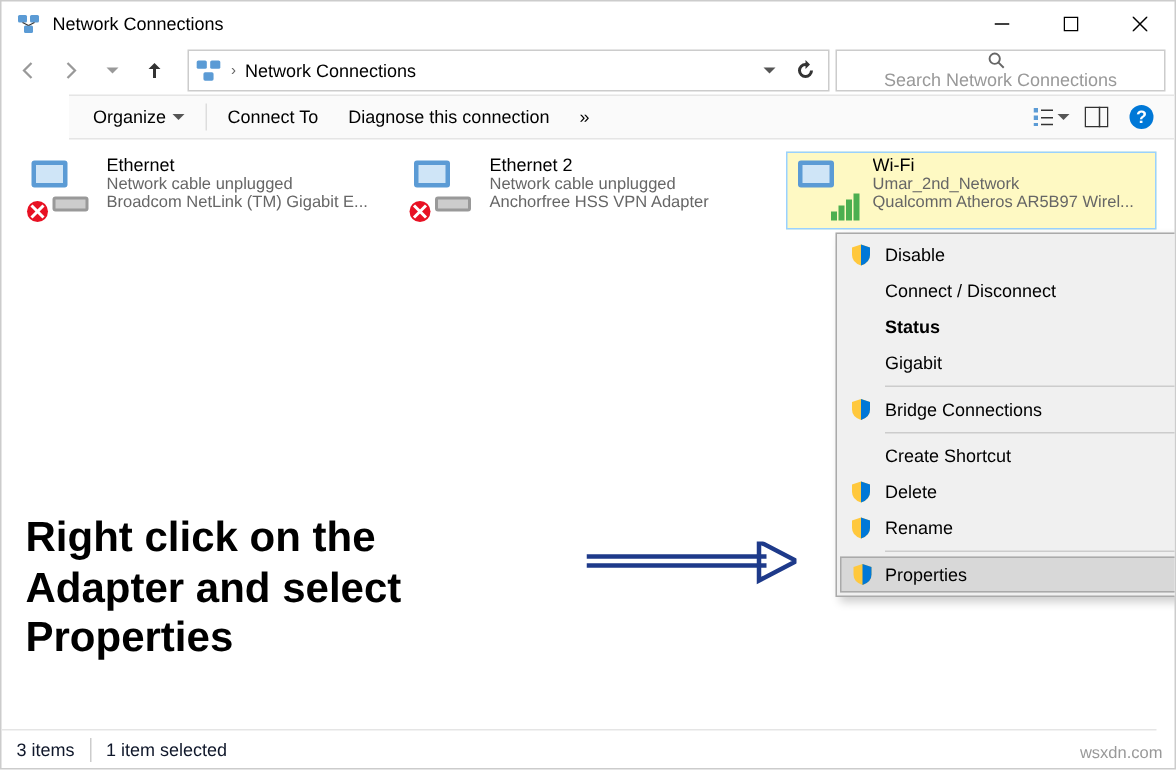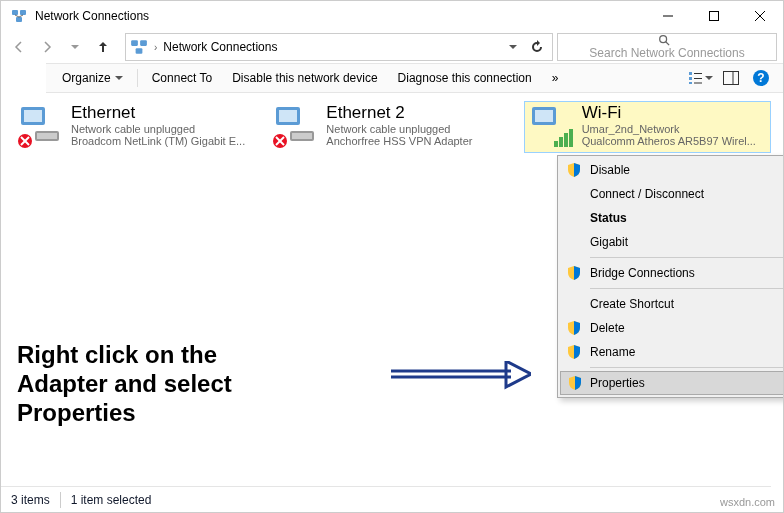--- a/index.html
+++ b/index.html
@@ -27,32 +27,32 @@
     .toolbar .tb-item { padding: 4px 8px; display: flex; align-items: center; gap: 4px; }
     .toolbar .sep { width: 1px; height: 18px; background: #ddd; margin: 0 2px; }
     .toolbar .right { margin-left: auto; display: flex; align-items: center; gap: 2px; }
     .tb-icon-btn { width: 28px; height: 22px; display: flex; align-items: center; justify-content: center; }
     
     .content { position: relative; padding: 8px 12px; display: flex; gap: 8px; align-items: flex-start; }
     .adapter { display: flex; width: 248px; padding: 2px; gap: 8px; }
     .adapter.selected { background: #fef9c3; border: 1px solid #99d1ff; padding: 1px; }
     .adapter-icon { width: 48px; height: 48px; flex-shrink: 0; position: relative; }
     .adapter-info { flex: 1; overflow: hidden; }
-    .adapter-info .name { font-size: 17px; white-space: nowrap; overflow: hidden; text-overflow: ellipsis; }
+    .adapter-info .name { font-size: 12px; white-space: nowrap; overflow: hidden; text-overflow: ellipsis; }
     .adapter-info .status { font-size: 11px; color: #666; white-space: nowrap; overflow: hidden; text-overflow: ellipsis; }
     .adapter-info .device { font-size: 11px; color: #666; white-space: nowrap; overflow: hidden; text-overflow: ellipsis; }
     
     .context-menu { position: absolute; top: 154px; left: 556px; width: 232px; background: #f0f0f0; border: 1px solid #aaa; box-shadow: 3px 3px 6px rgba(0,0,0,0.2); padding: 2px; }
     .menu-item { display: flex; align-items: center; height: 24px; padding: 0 8px 0 30px; position: relative; font-size: 12px; }
     .menu-item.hovered { background: #d8d8d8; border: 1px solid #aaa; padding: 0 7px 0 29px; }
     .menu-item.bold { font-weight: bold; }
     .menu-sep { height: 1px; background: #ccc; margin: 3px 2px 3px 30px; }
     .menu-shield { position: absolute; left: 6px; width: 16px; height: 16px; }
     
-    .annotation { position: absolute; left: 16px; top: 340px; font-family: "Century Gothic", "Arial Rounded MT Bold", sans-serif; font-size: 24px; font-weight: bold; color: #000; line-height: 1.2; }
+    .annotation { position: absolute; left: 16px; top: 340px; font-family: "Century Gothic", "Arial Rounded MT Bold", sans-serif; font-size: 28px; font-weight: bold; color: #000; line-height: 1.2; }
     .arrow { position: absolute; top: 360px; left: 390px; }
     
     .statusbar { position: absolute; bottom: 0; left: 0; right: 12px; height: 26px; border-top: 1px solid #e5e5e5; display: flex; align-items: center; padding: 0 10px; font-size: 12px; color: #0f172a; }
     .statusbar .sep { width: 1px; height: 16px; background: #ccc; margin: 0 10px; }
     .watermark { position: absolute; bottom: 4px; right: 8px; font-size: 11px; color: #999; }
     
     .tri-down { border-left: 4px solid transparent; border-right: 4px solid transparent; border-top: 4px solid #555; display: inline-block; }
   </style>
 </head>
 <body>
@@ -136,23 +136,20 @@
 <div class="toolbar">
   <div class="tb-item">
       <span>Organize</span> 
       <span class="tri-down"></span>
     </div>
   <div class="sep"></div>
   <div class="tb-item">
       <span>Connect To</span>
     </div>
   <div class="tb-item">
-      <span>Disable this network device</span>
-    </div>
-  <div class="tb-item">
       <span>Diagnose this connection</span>
     </div>
   <div class="tb-item">»</div>
   <div class="right">
     <div class="tb-icon-btn">
         <svg width="16" height="14" viewBox="0 0 16 14">
           <rect x="0" y="1" width="3" height="3" fill="#5b9bd5"></rect>
           <rect x="0" y="6" width="3" height="3" fill="#5b9bd5"></rect>
           <rect x="0" y="11" width="3" height="2" fill="#5b9bd5"></rect>
           <line x1="5" y1="2.5" x2="13" y2="2.5" stroke="#333"></line>

